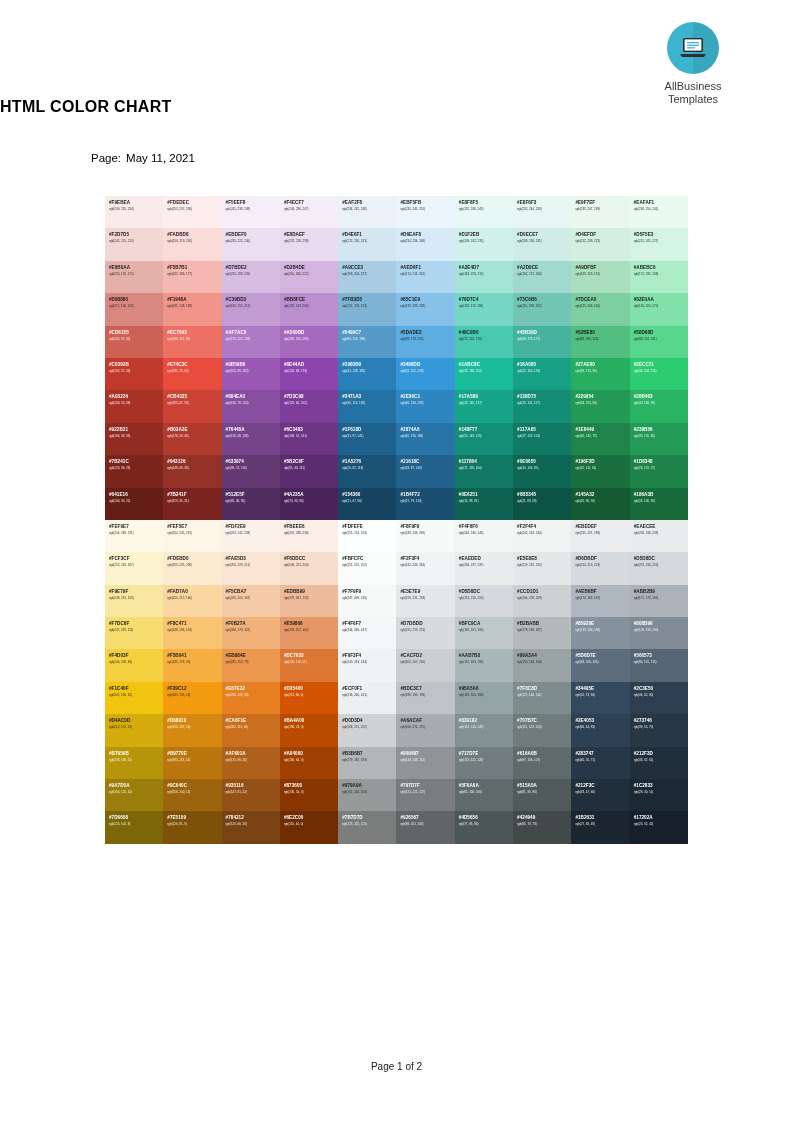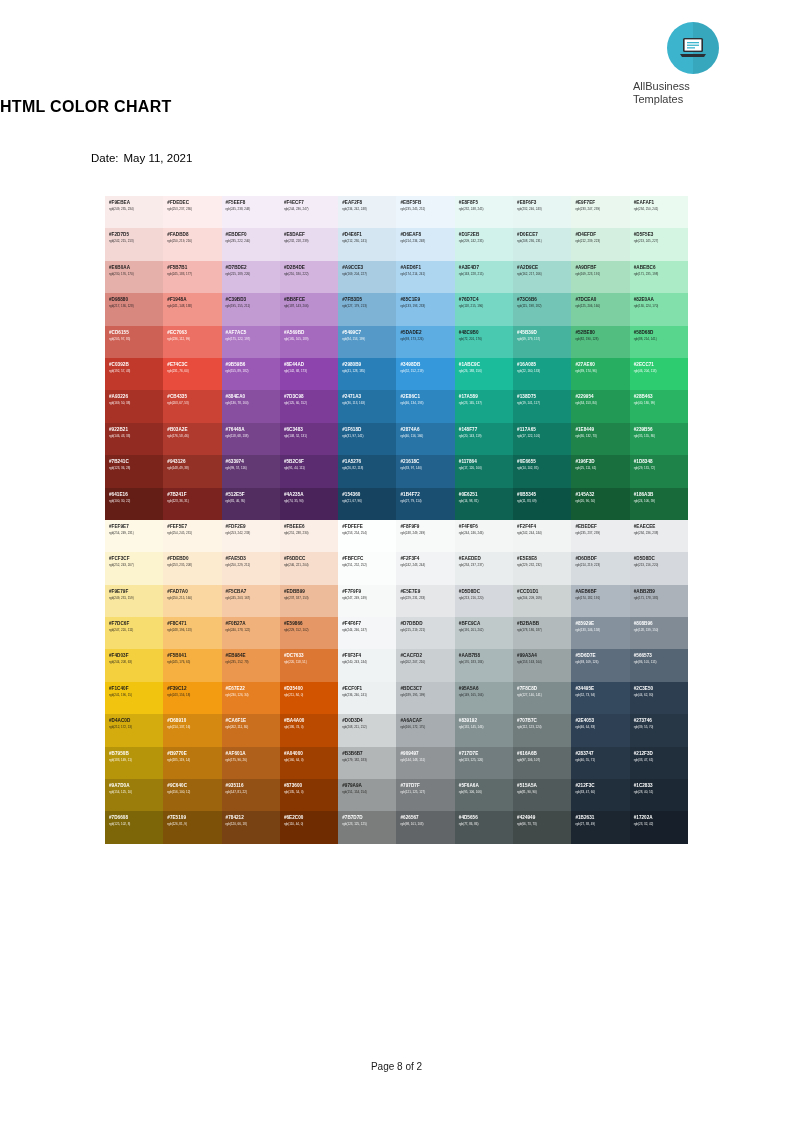--- a/index.html
+++ b/index.html
@@ -15,20 +15,21 @@
     -webkit-font-smoothing: antialiased;
     overflow: hidden;
   }
 
   
   #brand {
     position: absolute;
     top: 22px;
     right: 40px;
     width: 120px;
+    text-align: center;
   }
   #brand .logo-circle {
     width: 52px;
     height: 52px;
     border-radius: 50%;
     background: #3cb4cd;
     margin: 0 auto 6px auto;
     position: relative;
     overflow: hidden;
   }
@@ -133,21 +134,21 @@
       <path d="M2 18 L28 18 L26 21 L4 21 Z" fill="#2b2f33"></path>
     </svg>
   </div>
   <div class="brand-name">AllBusiness</div>
   <div class="brand-name">Templates</div>
 </div>
 
 <div id="doc-title">HTML COLOR CHART</div>
 
 <div id="date-line">
-  <span class="date-label">Date:</span><span class="date-value">May 11, 2021</span>
+  <span class="date-label">Page:</span><span class="date-value">May 11, 2021</span>
 </div>
 
 <div id="color-grid">
     <div class="swatch" style="background: rgb(249, 235, 234); color: rgb(27, 27, 27);">
       <span class="hex">#F9EBEA</span>
       <span class="rgb">rgb(249, 235, 234)</span>
     </div>
     <div class="swatch" style="background: rgb(253, 237, 236); color: rgb(27, 27, 27);">
       <span class="hex">#FDEDEC</span>
       <span class="rgb">rgb(253, 237, 236)</span>
@@ -939,13 +940,13 @@
     <div class="swatch" style="background: rgb(27, 38, 49); color: rgb(255, 255, 255);">
       <span class="hex">#1B2631</span>
       <span class="rgb">rgb(27, 38, 49)</span>
     </div>
     <div class="swatch" style="background: rgb(23, 32, 42); color: rgb(255, 255, 255);">
       <span class="hex">#17202A</span>
       <span class="rgb">rgb(23, 32, 42)</span>
     </div>
   </div>
 
-<div id="page-footer">Page 8 of 2</div>
+<div id="page-footer">Page 1 of 2</div>
 
 </body></html>

